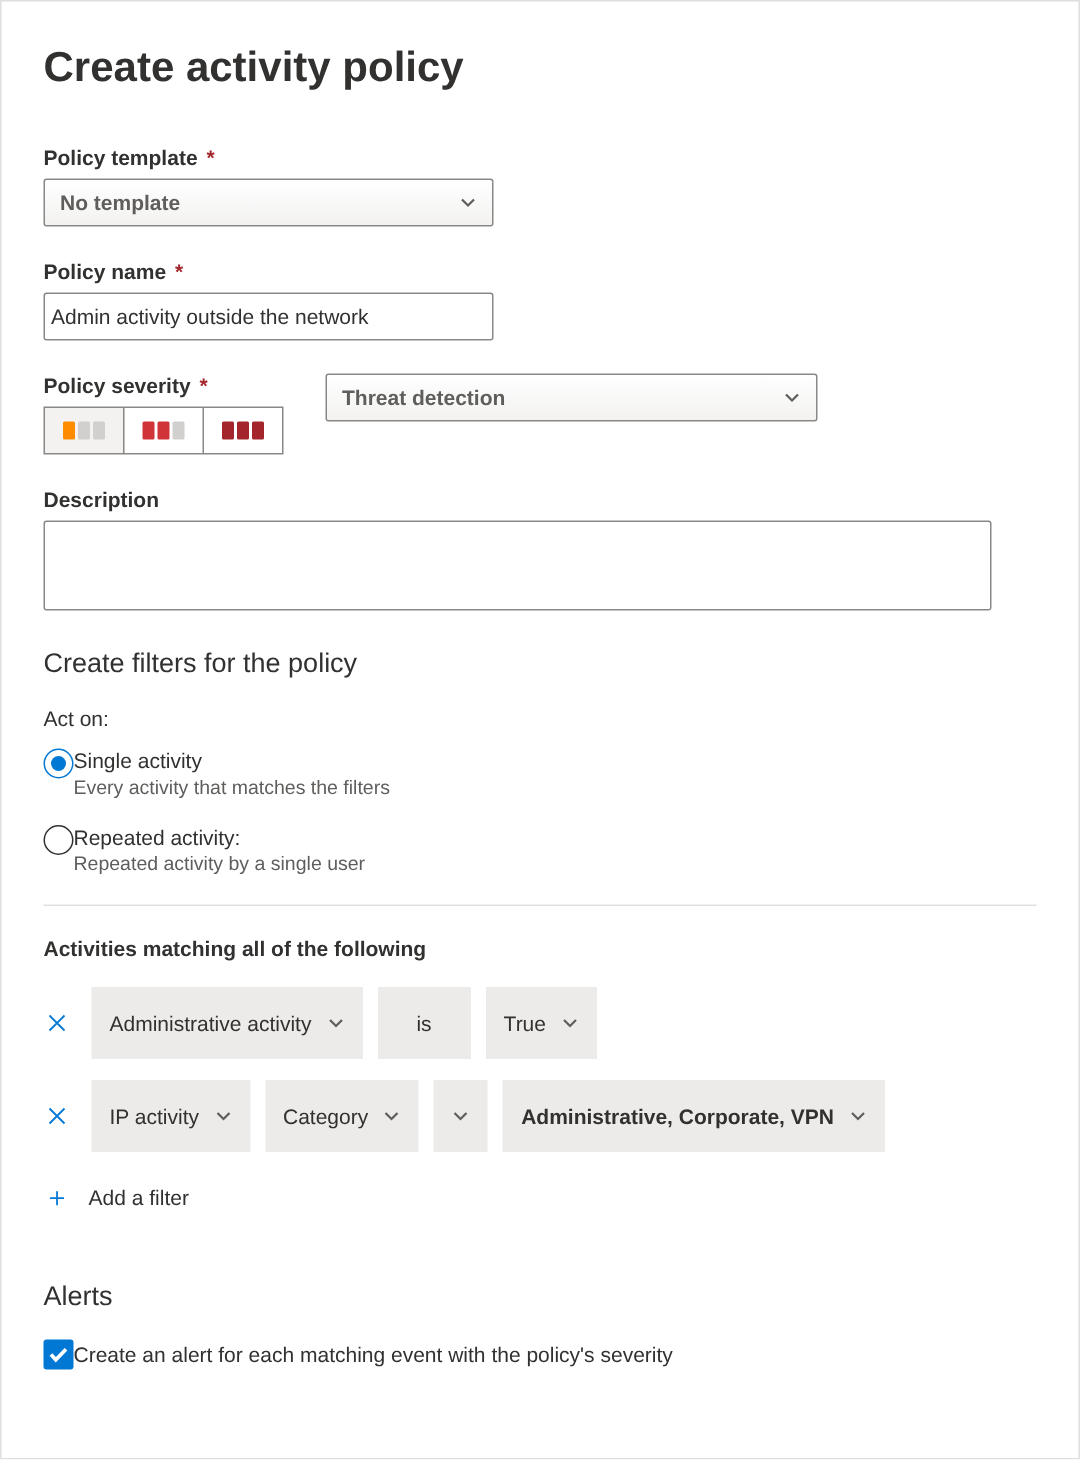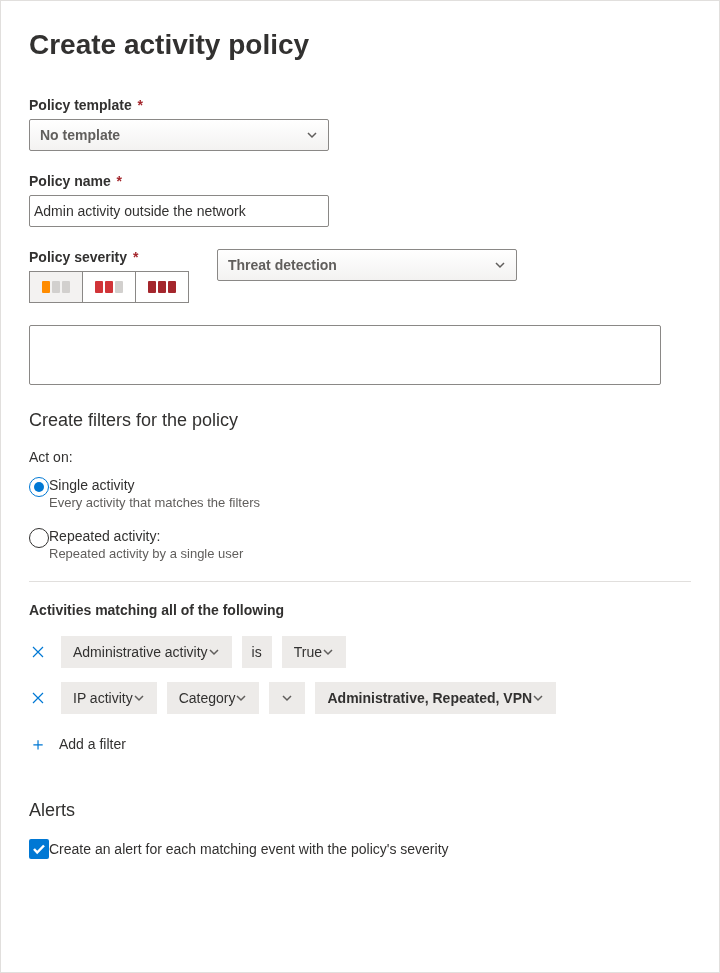--- a/index.html
+++ b/index.html
@@ -98,25 +98,25 @@
   .radio-block .opt-sub { color: #605e5c; margin-top: 2px; font-size: 13px; }
   .hr { border: none; border-top: 1px solid #e1dfdd; margin: 20px 0 20px 0; }
   .section-label { font-weight: 700; margin-bottom: 18px; }
   .filter-row { display: flex; align-items: center; gap: 10px; margin-bottom: 14px; }
   .x-btn {
     width: 18px; height: 18px; color: #0078d4; cursor: pointer;
     display: flex; align-items: center; justify-content: center;
     margin-right: 4px;
   }
   .chip {
-    display: flex; align-items: center; 
-    height: 32px; padding: 0 12px; background: #edebe9;
+    display: flex; align-items: center; gap: 10px;
+    height: 48px; padding: 0 12px; background: #edebe9;
     color: #323130; cursor: pointer;
   }
-  .chip-narrow { padding: 0 10px; }
+  .chip-narrow { padding: 0 26px; }
   .chev { color: #605e5c; }
   .add-row { display: flex; align-items: center; gap: 12px; color: #323130; cursor: pointer; }
   .plus { color: #0078d4; font-size: 18px; font-weight: 400; width: 18px; text-align: center; }
   .cb-row { display: flex; align-items: center; }
   .cb {
     width: 20px; height: 20px; background: #0078d4; border-radius: 2px;
     display: flex; align-items: center; justify-content: center; cursor: pointer;
   }
   .cb svg { width: 14px; height: 14px; stroke: #fff; stroke-width: 2.5; fill: none; }
   svg.chevron { width: 12px; height: 12px; }
@@ -164,30 +164,31 @@
             <span class="pip"></span>
         </div>
         <div class="sev-cell">
           <span class="pip pip-dark"></span>
             <span class="pip pip-dark"></span>
             <span class="pip pip-dark"></span>
         </div>
       </div>
     </div>
     <div style="flex:0 0 300px">
-      <div class="select-box" style="width:300px">
+      <div class="select-box" style="width:328px">
         <span>Threat detection</span>
         <svg class="chevron" viewBox="0 0 12 12">
             <path d="M2 4l4 4 4-4" fill="none" stroke="#605e5c" stroke-width="1.5"></path>
           </svg>
       </div>
     </div>
   </div>
 
   <div class="row">
+    <label class="field-label">Description</label>
     <textarea class="textarea" style=""></textarea>
   </div>
 
   <h2>Create filters for the policy</h2>
 
   <div style="margin-bottom:12px">Act on:</div>
 
   <div class="radio-row">
     <div class="radio checked"></div>
     <div class="radio-block">
@@ -245,21 +246,21 @@
       <svg class="chevron chev" viewBox="0 0 12 12">
           <path d="M2 4l4 4 4-4" fill="none" stroke="#605e5c" stroke-width="1.5"></path>
         </svg>
     </div>
     <div class="chip">
       <svg class="chevron chev" viewBox="0 0 12 12">
           <path d="M2 4l4 4 4-4" fill="none" stroke="#605e5c" stroke-width="1.5"></path>
         </svg>
     </div>
     <div class="chip" style="font-weight:600">
-      <span>Administrative, Repeated, VPN</span>
+      <span>Administrative, Corporate, VPN</span>
       <svg class="chevron chev" viewBox="0 0 12 12">
           <path d="M2 4l4 4 4-4" fill="none" stroke="#605e5c" stroke-width="1.5"></path>
         </svg>
     </div>
   </div>
 
   <div class="add-row" style="margin-top:18px">
     <span class="plus">＋</span>
     <span>Add a filter</span>
   </div>

